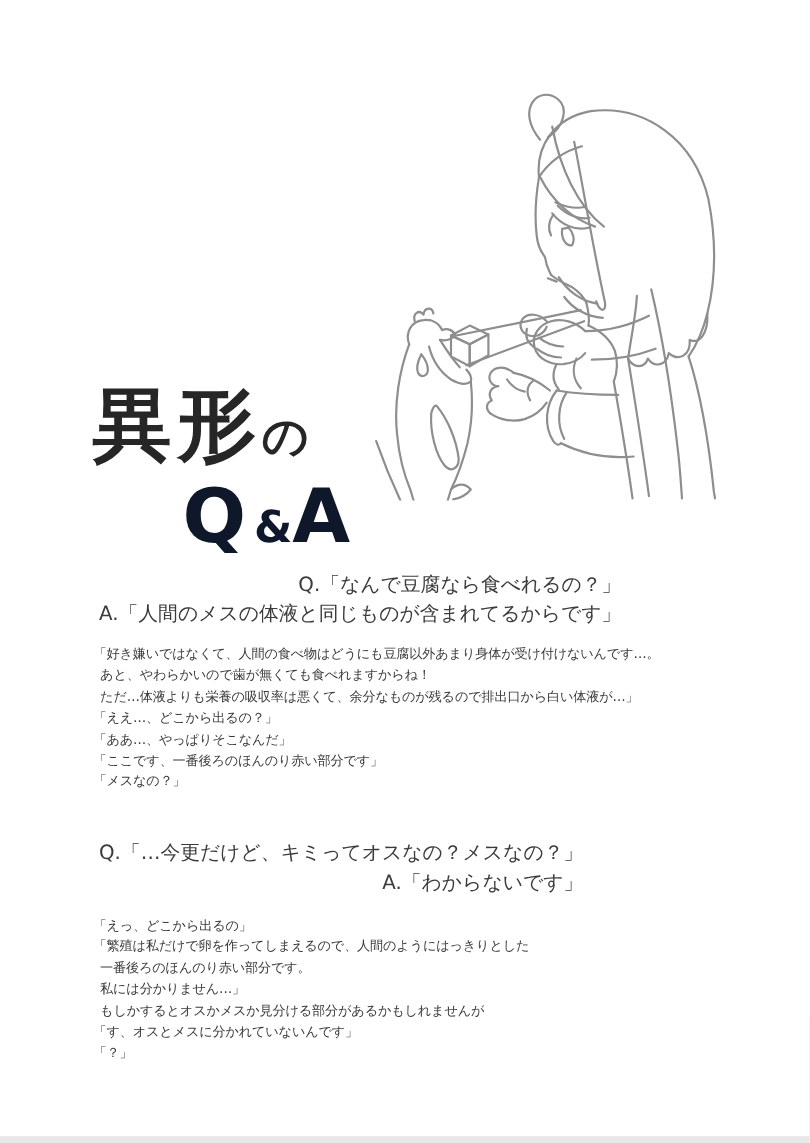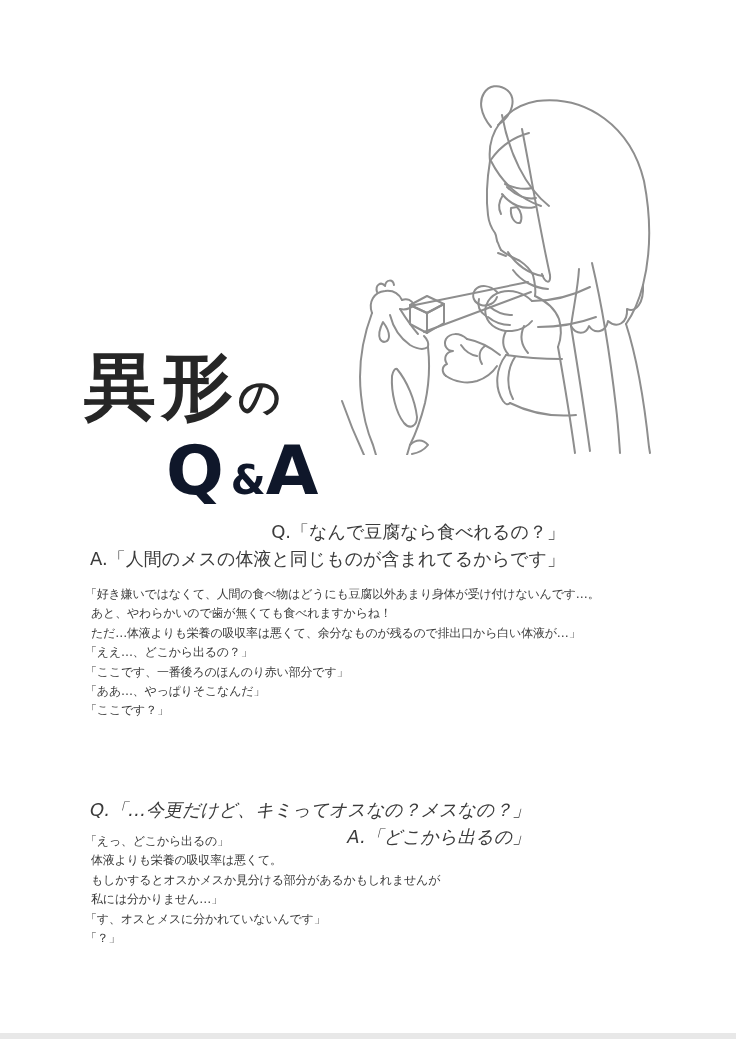--- a/index.html
+++ b/index.html
@@ -57,21 +57,21 @@
     position: absolute;
     left: 90px;
     font-size: 18px;
     line-height: 27px;
     letter-spacing: 0px;
     white-space: nowrap;
     color: #3b3b3b;
     text-align: right;
   }
   #qa1 { top: 518px; }
-  #qa2 { top: 796px; font-style: italic; }
+  #qa2 { top: 762px; }
   .dialogue-block {
     position: absolute;
     left: 85px;
     font-size: 12px;
     line-height: 19.4px;
     letter-spacing: -0.2px;
     white-space: nowrap;
     color: #3b3b3b;
   }
   #dialogue1 { top: 585px; }
@@ -179,32 +179,33 @@
   <div id="qa1" class="qa-block">
     <div>Q.「なんで豆腐なら食べれるの？」</div>
     <div>A.「人間のメスの体液と同じものが含まれてるからです」</div>
   </div>
 
   <div id="dialogue1" class="dialogue-block">
     <div>「好き嫌いではなくて、人間の食べ物はどうにも豆腐以外あまり身体が受け付けないんです…。</div>
     <div class="cont">あと、やわらかいので歯が無くても食べれますからね！</div>
     <div class="cont">ただ…体液よりも栄養の吸収率は悪くて、余分なものが残るので排出口から白い体液が…」</div>
     <div>「ええ…、どこから出るの？」</div>
+    <div>「ああ…、やっぱりそこなんだ」</div>
     <div>「ここです、一番後ろのほんのり赤い部分です」</div>
-    <div>「ああ…、やっぱりそこなんだ」</div>
-    <div>「ここです？」</div>
+    <div>「メスなの？」</div>
   </div>
 
   <div id="qa2" class="qa-block">
     <div>Q.「…今更だけど、キミってオスなの？メスなの？」</div>
-    <div>A.「どこから出るの」</div>
+    <div>A.「わからないです」</div>
   </div>
 
   <div id="dialogue2" class="dialogue-block">
     <div>「えっ、どこから出るの」</div>
-    <div class="cont">体液よりも栄養の吸収率は悪くて。</div>
+    <div>「繁殖は私だけで卵を作ってしまえるので、人間のようにはっきりとした</div>
+    <div class="cont">一番後ろのほんのり赤い部分です。</div>
+    <div class="cont">私には分かりません…」</div>
     <div class="cont">もしかするとオスかメスか見分ける部分があるかもしれませんが</div>
-    <div class="cont">私には分かりません…」</div>
     <div>「す、オスとメスに分かれていないんです」</div>
     <div>「？」</div>
   </div>
 
 </div>
 
 </body></html>

